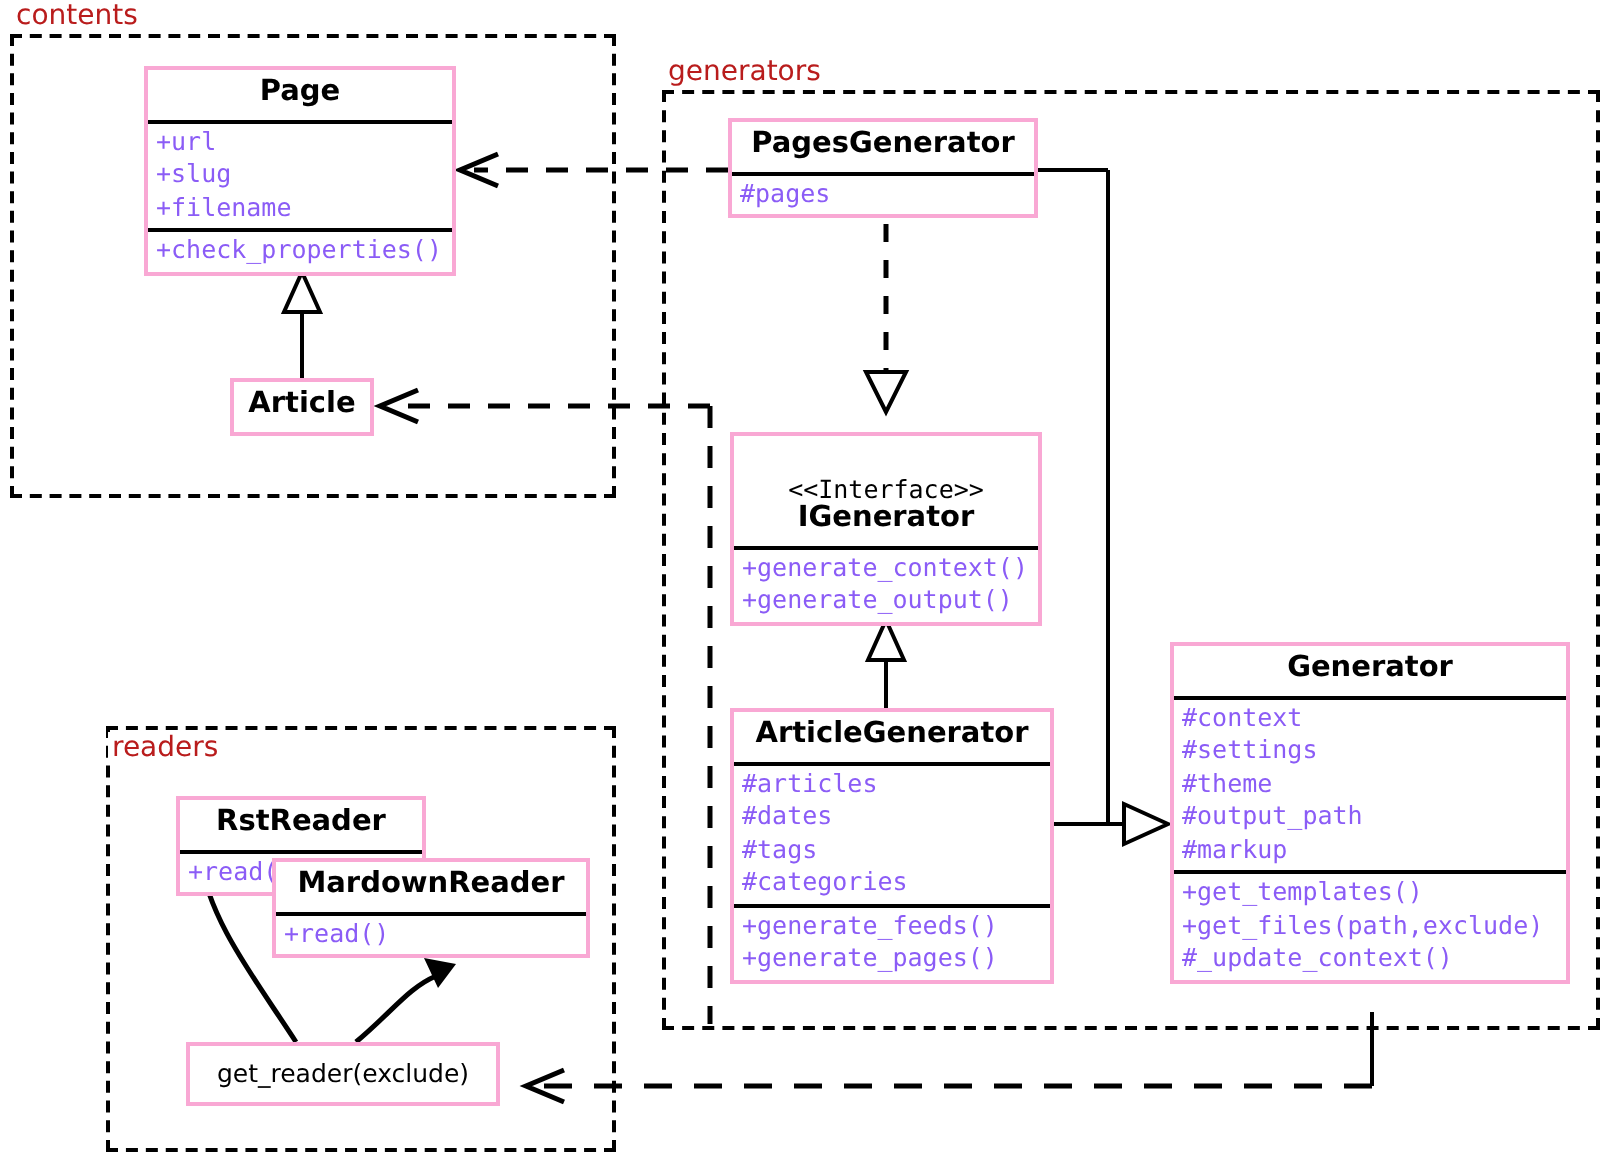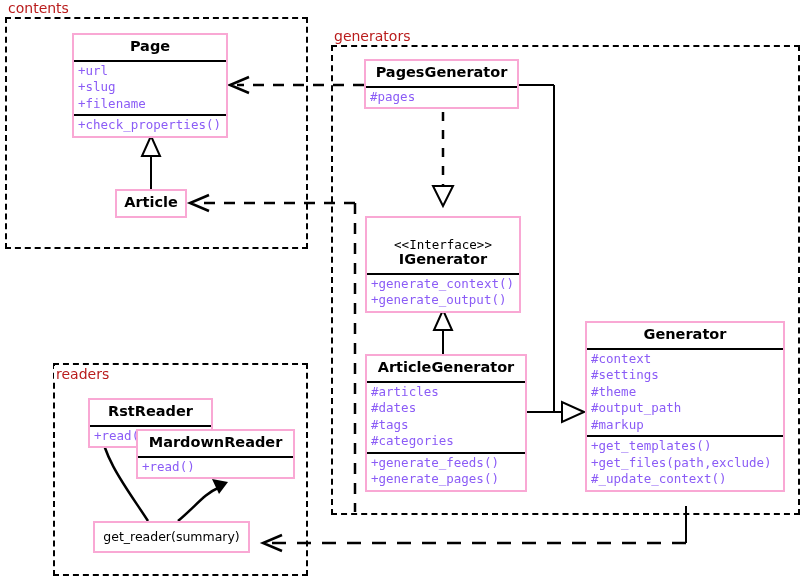--- a/index.html
+++ b/index.html
@@ -165,16 +165,16 @@
 
   <div class="cls" style="left:136px;top:429px;width:159px;">
     <div class="name">MardownReader</div>
     <div class="sep"></div>
     <div class="comp">
       <div>+read()</div>
     </div>
   </div>
 
   <div class="cls plain" style="left:93px;top:521px;width:157px;">
-    <div class="name">get_reader(summary)</div>
+    <div class="name">get_reader(exclude)</div>
   </div>
 
 </div>
 
 </body></html>

